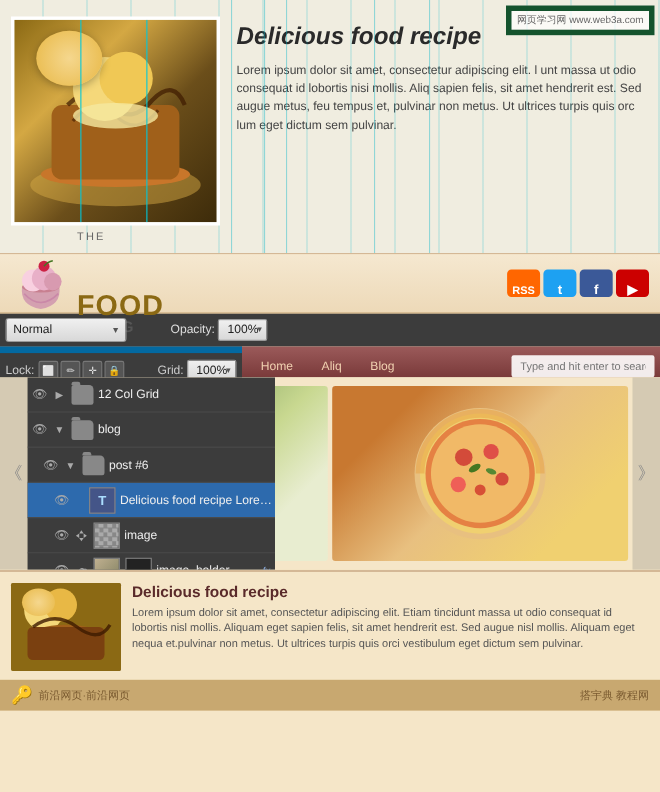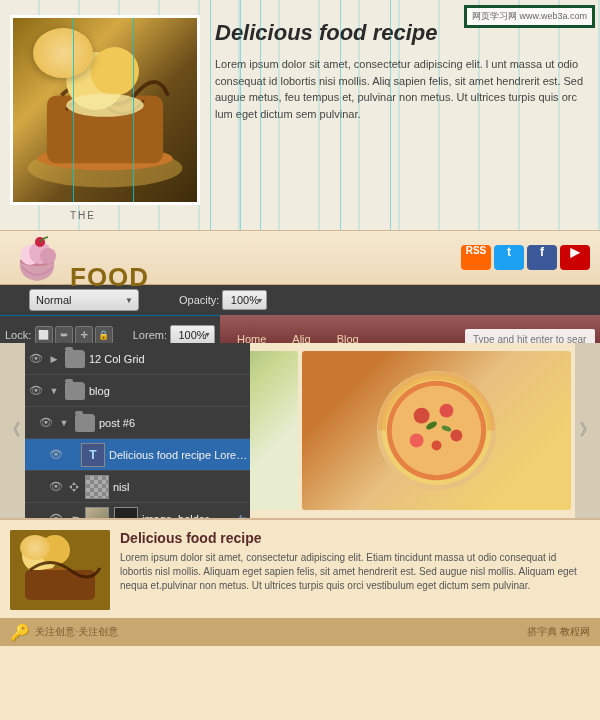--- a/index.html
+++ b/index.html
@@ -109,21 +109,21 @@
 
     
     .watermark-top {
       position: absolute;
       top: 5px;
       right: 5px;
       background: rgba(255,255,255,0.7);
       padding: 2px 5px;
       font-size: 9px;
       color: #666;
-      border: 3px solid #14532d;
+      border: 5px solid #14532d;
     }
 
     
     .blog-header {
       background: linear-gradient(to bottom, #f5e8d0, #edd9b8);
       height: 55px;
       display: flex;
       align-items: center;
       padding: 0 10px;
       border-top: 1px solid #d4b896;
@@ -182,21 +182,21 @@
       display: flex;
       gap: 3px;
       margin-left: auto;
     }
 
     .social-btn {
       width: 30px;
       height: 25px;
       border-radius: 4px;
       display: flex;
-      align-items: flex-start;
+      align-items: flex-end;
       justify-content: center;
       font-size: 12px;
       font-weight: bold;
       color: white;
       cursor: pointer;
     }
 
     .social-rss { background: #f60; }
     .social-twitter { background: #1da1f2; }
     .social-facebook { background: #3b5998; }
@@ -218,21 +218,20 @@
       border-radius: 3px;
       padding: 2px 20px 2px 6px;
       font-size: 11px;
       color: #222;
       width: 110px;
       position: relative;
       height: 22px;
       display: flex;
       align-items: center;
       cursor: pointer;
-      margin-left: 24px;
     }
 
     .blend-select::after {
       content: '▼';
       position: absolute;
       right: 5px;
       font-size: 8px;
       color: #555;
     }
 
@@ -268,21 +267,21 @@
     }
 
     
     .lock-row {
       background: #3c3c3c;
       height: 38px;
       display: flex;
       align-items: center;
       padding: 0 5px;
       gap: 4px;
-      border-top: 1px solid #0369a1;
+      border-top: 6px solid #0369a1;
     }
 
     .lock-label {
       color: #ccc;
       font-size: 11px;
     }
 
     .lock-icons {
       display: flex;
       gap: 2px;
@@ -331,22 +330,22 @@
       right: 3px;
       font-size: 7px;
       color: #555;
     }
 
     
     .nav-bar {
       background: linear-gradient(to bottom, #9b5a5a, #7a3a3a);
       height: 28px;
       display: flex;
-      align-items: flex-start;
-      padding: 14px 5px;
+      align-items: flex-end;
+      padding: 0 5px;
       gap: 2px;
     }
 
     .nav-item {
       color: #f0d0b0;
       font-size: 11px;
       padding: 4px 12px;
       cursor: pointer;
     }
 
@@ -703,21 +702,21 @@
 
   <div class="lock-row" style="width:220px;flex-shrink:0;">
     <span class="lock-label">Lock:</span>
     <div class="lock-icons">
       <div class="lock-icon-btn" title="Lock transparent pixels">⬜</div>
       <div class="lock-icon-btn" title="Lock image pixels">✏</div>
       <div class="lock-icon-btn" title="Lock position">✛</div>
       <div class="lock-icon-btn" title="Lock all">🔒</div>
     </div>
     <div class="fill-area">
-      <span>Lorem:</span>
+      <span>Grid:</span>
       <div class="fill-val">
         <span>100%</span>
       </div>
     </div>
   </div>
 
   <div class="nav-bar" style="flex:1;">
     <span class="nav-item">Home</span>
     <span class="nav-item">Aliq</span>
     <span class="nav-item">Blog</span>
@@ -810,21 +809,21 @@
       <div class="eye-icon">👁</div>
       <div style="width:14px;display:flex;align-items:center;justify-content:center;">
         <svg width="12" height="12" viewBox="0 0 12 12">
           <polygon points="6,1 8,4 4,4" fill="#aaa"></polygon>
           <polygon points="6,11 8,8 4,8" fill="#aaa"></polygon>
           <polygon points="1,6 4,4 4,8" fill="#aaa"></polygon>
           <polygon points="11,6 8,4 8,8" fill="#aaa"></polygon>
         </svg>
       </div>
       <div class="layer-thumb" style="background:repeating-conic-gradient(#aaa 0% 25%, #888 0% 50%) 0 0 / 8px 8px;"></div>
-      <span class="layer-name">nisl</span>
+      <span class="layer-name">image</span>
     </div>
     <div class="layer-row layer-indent2">
       <div class="eye-icon">👁</div>
       <div style="width:14px;display:flex;align-items:center;justify-content:center;">
         <svg width="12" height="12" viewBox="0 0 12 12">
           <path d="M4 6 Q6 3 8 5" stroke="#aaa" fill="none" stroke-width="1.5"></path>
           <rect x="1" y="5" width="4" height="3" rx="1" fill="#bbb"></rect>
           <rect x="7" y="4" width="4" height="3" rx="1" fill="#bbb"></rect>
         </svg>
       </div>
@@ -853,18 +852,18 @@
   </div>
   <div class="bottom-content">
     <div class="bottom-title">Delicious food recipe</div>
     <div class="bottom-text">Lorem ipsum dolor sit amet, consectetur adipiscing elit. Etiam tincidunt massa ut odio consequat id lobortis nisl mollis. Aliquam eget sapien felis, sit amet hendrerit est. Sed augue nisl mollis. Aliquam eget nequa et.pulvinar non metus. Ut ultrices turpis quis orci vestibulum eget dictum sem pulvinar.</div>
   </div>
 </div>
 
 <div class="bottom-watermark">
   <div class="watermark-left">
     <span class="watermark-icon">🔑</span>
-    <span>关注创意·关注创意</span>
+    <span>前沿网页·前沿网页</span>
   </div>
   <div>
     <span>搭宇典 教程网</span>
   </div>
 </div>
 
 </body></html>

